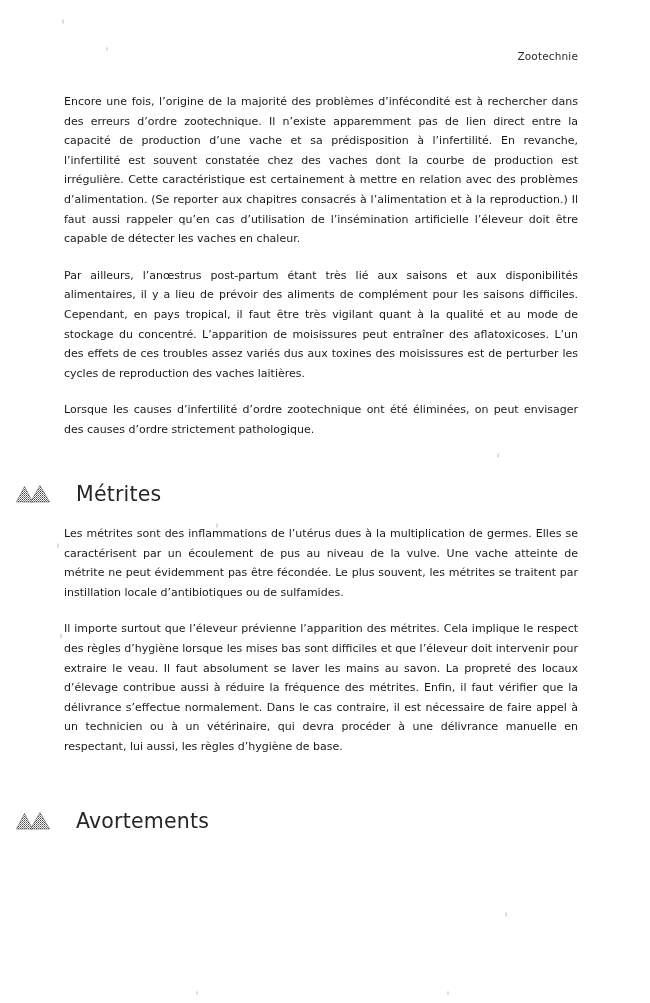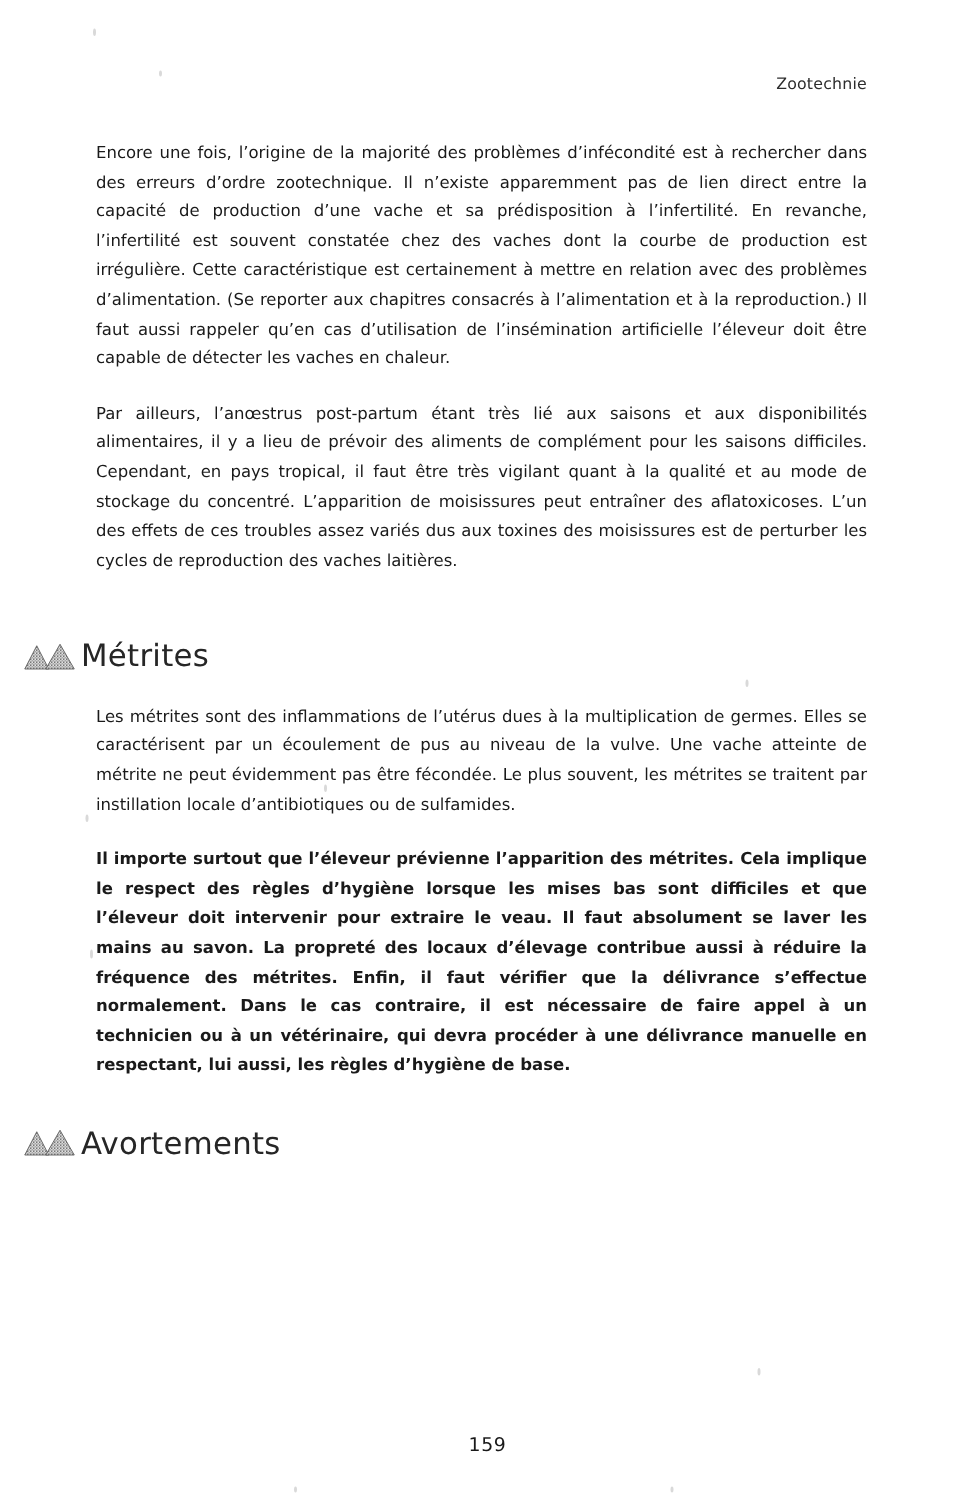--- a/index.html
+++ b/index.html
@@ -50,34 +50,34 @@
   p.body-par {
     margin: 0 0 17px 0;
     font-family: "DejaVu Sans", sans-serif;
     font-size: 11px;
     line-height: 19.6px;
     text-align: justify;
     text-justify: inter-word;
     color: #1a1a1a;
     hyphens: manual;
   }
-  p.body-par:last-child { margin-bottom: 0; font-weight: bold; }
+  p.body-par:last-child { margin-bottom: 0; }
 
   .section {
     position: relative;
-    margin-top: 32px;
+    margin-top: 54px;
   }
   .section-first { margin-top: 44px; }
 
   .section-head {
     position: relative;
     margin-left: -48px;
     display: flex;
     align-items: center;
-    gap: 4px;
+    gap: 26px;
     margin-bottom: 20px;
   }
   .mountains {
     display: block;
     width: 34px;
     height: 18px;
     flex: 0 0 auto;
   }
   .section-title {
     font-family: "DejaVu Sans", sans-serif;
@@ -115,20 +115,21 @@
   <div class="speck" style="left:505px; top:912px; width:2px; height:5px;"></div>
   <div class="speck" style="left:196px; top:991px; width:2px; height:4px;"></div>
   <div class="speck" style="left:447px; top:991px; width:2px; height:4px;"></div>
 
   <div class="running-head">Zootechnie</div>
 
   <div class="content">
 
     <p class="body-par">Encore une fois, l’origine de la majorité des problèmes d’infécondité est à rechercher dans des erreurs d’ordre zootechnique. Il n’existe apparemment pas de lien direct entre la capacité de production d’une vache et sa prédisposition à l’infertilité. En revanche, l’infertilité est souvent constatée chez des vaches dont la courbe de production est irrégulière. Cette caractéristique est certainement à mettre en relation avec des problèmes d’alimentation. (Se reporter aux chapitres consacrés à l’alimentation et à la reproduction.) Il faut aussi rappeler qu’en cas d’utilisation de l’insémination artificielle l’éleveur doit être capable de détecter les vaches en chaleur.</p>
     <p class="body-par">Par ailleurs, l’anœstrus post-partum étant très lié aux saisons et aux disponibilités alimentaires, il y a lieu de prévoir des aliments de complément pour les saisons difficiles. Cependant, en pays tropical, il faut être très vigilant quant à la qualité et au mode de stockage du concentré. L’apparition de moisissures peut entraîner des aflatoxicoses. L’un des effets de ces troubles assez variés dus aux toxines des moisissures est de perturber les cycles de reproduction des vaches laitières.</p>
+    <p class="body-par">Lorsque les causes d’infertilité d’ordre zootechnique ont été éliminées, on peut envisager des causes d’ordre strictement pathologique.</p>
 
     <div class="section section-first">
       <div class="section-head">
         <svg class="mountains" viewBox="0 0 34 18" aria-hidden="true">
           <defs>
             <pattern id="hatchA" width="2" height="2" patternUnits="userSpaceOnUse">
               <rect width="2" height="2" fill="#ffffff"></rect>
               <rect width="1" height="1" fill="#4a4a4a"></rect>
               <rect x="1" y="1" width="1" height="1" fill="#8a8a8a"></rect>
             </pattern>
@@ -156,15 +157,14 @@
           </defs>
           <polygon points="8.5,1.5 16.5,17 0.5,17" fill="url(#hatchB)" stroke="#5c5c5c" stroke-width="0.6"></polygon>
           <polygon points="24,0.5 33.5,17 14.5,17" fill="url(#hatchB)" stroke="#5c5c5c" stroke-width="0.6"></polygon>
         </svg>
         <span class="section-title">Avortements</span>
       </div>
     </div>
 
   </div>
 
-  <div class="folio">159</div>
 
 </div>
 
 </body></html>

